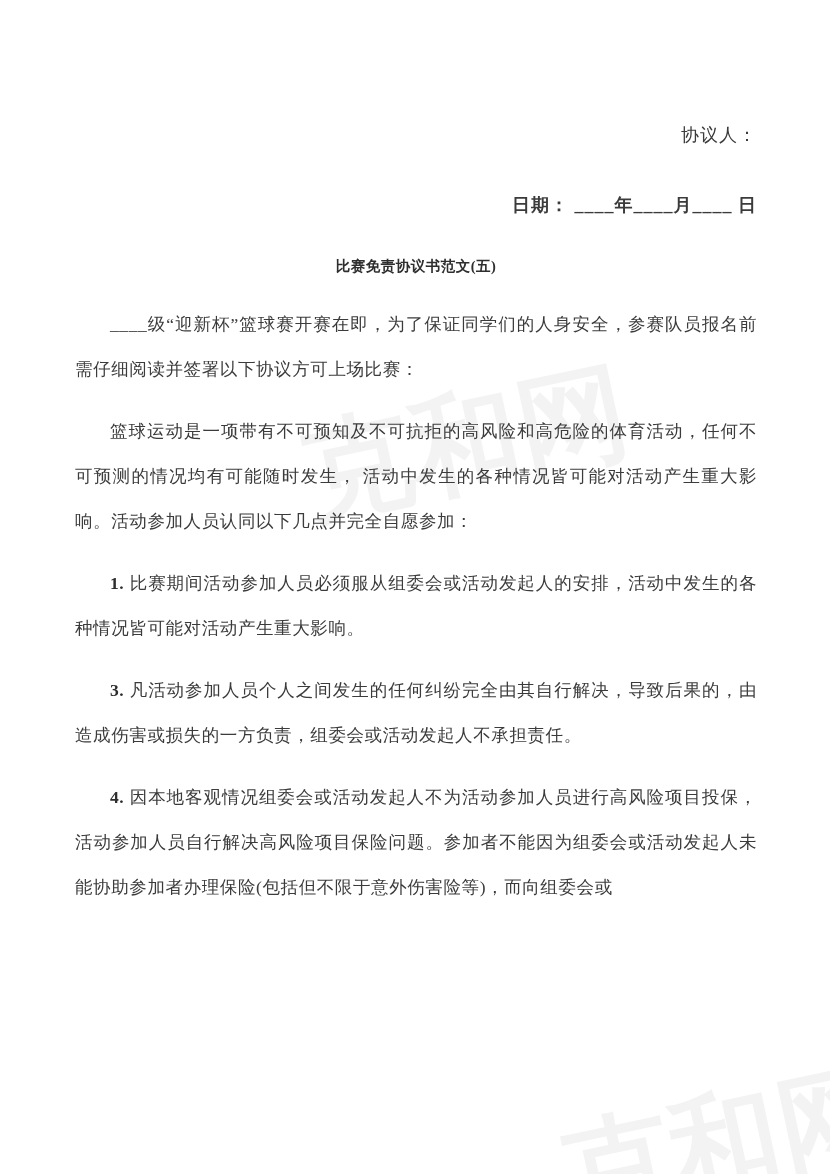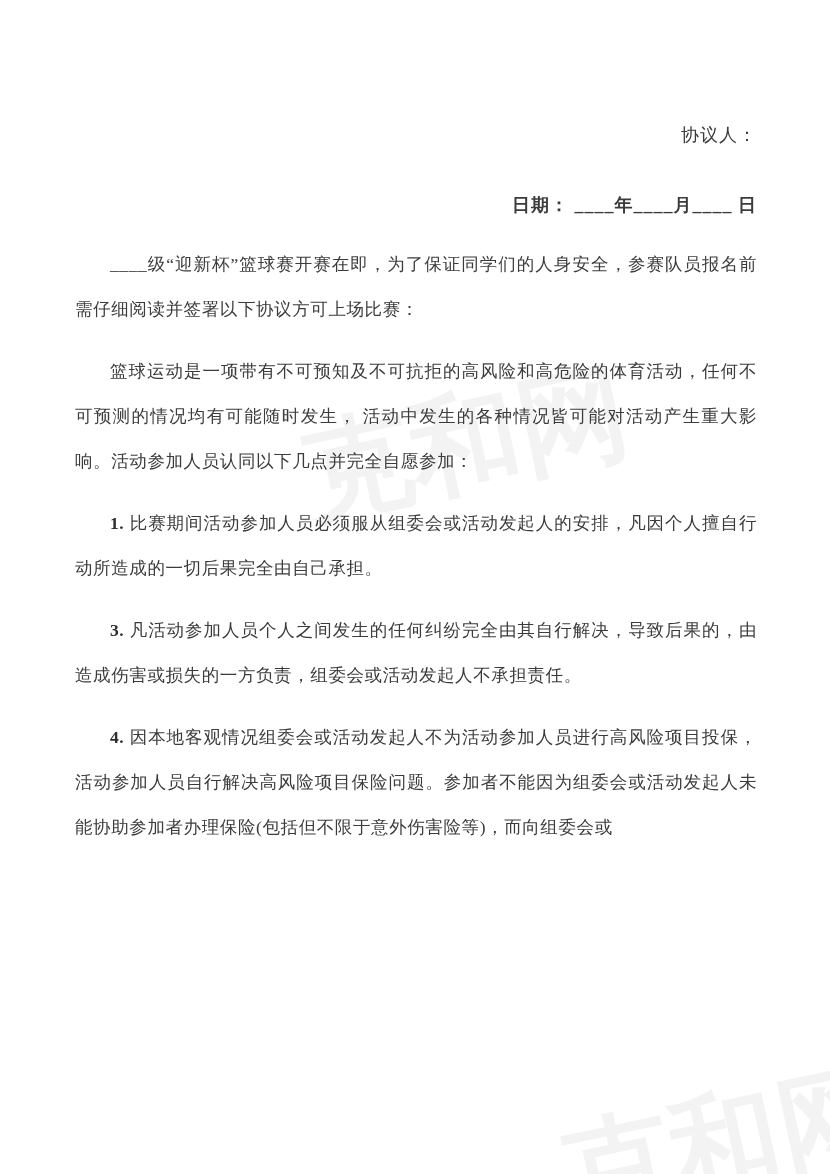--- a/index.html
+++ b/index.html
@@ -73,28 +73,29 @@
 
   <div class="watermark wm-center">克和网</div>
   <div class="watermark wm-bottom">克和网</div>
 
   <div class="content">
 
     <div class="header-line">协议人：</div>
 
     <div class="header-line date-line">日期：  ____年____月____ 日</div>
 
+    <div class="doc-title">比赛免责协议书范文(五)</div>
 
     <div class="body-text">
 
       <p><span>____级“迎新杯”篮球赛开赛在即，为了保证同学们的人身安全，参赛队员报名前需仔细阅读并签署以下协议方可上场比赛：</span></p>
 
       <p><span>篮球运动是一项带有不可预知及不可抗拒的高风险和高危险的体育活动，任何不可预测的情况均有可能随时发生， 活动中发生的各种情况皆可能对活动产生重大影响。活动参加人员认同以下几点并完全自愿参加：</span></p>
 
-      <p><b class="num">1.</b><span> 比赛期间活动参加人员必须服从组委会或活动发起人的安排，凡因个人擅自行动所造成的一切后果完全由自己承担。</span></p>
+      <p><b class="num">1.</b><span> 比赛期间活动参加人员必须服从组委会或活动发起人的安排，活动中发生的各种情况皆可能对活动产生重大影响。</span></p>
 
 
       <p><b class="num">3.</b><span> 凡活动参加人员个人之间发生的任何纠纷完全由其自行解决，导致后果的，由造成伤害或损失的一方负责，组委会或活动发起人不承担责任。</span></p>
 
       <p><b class="num">4.</b><span> 因本地客观情况组委会或活动发起人不为活动参加人员进行高风险项目投保，活动参加人员自行解决高风险项目保险问题。参加者不能因为组委会或活动发起人未能协助参加者办理保险(包括但不限于意外伤害险等)，而向组委会或</span></p>
 
     </div>
   </div>
 </div>
 

